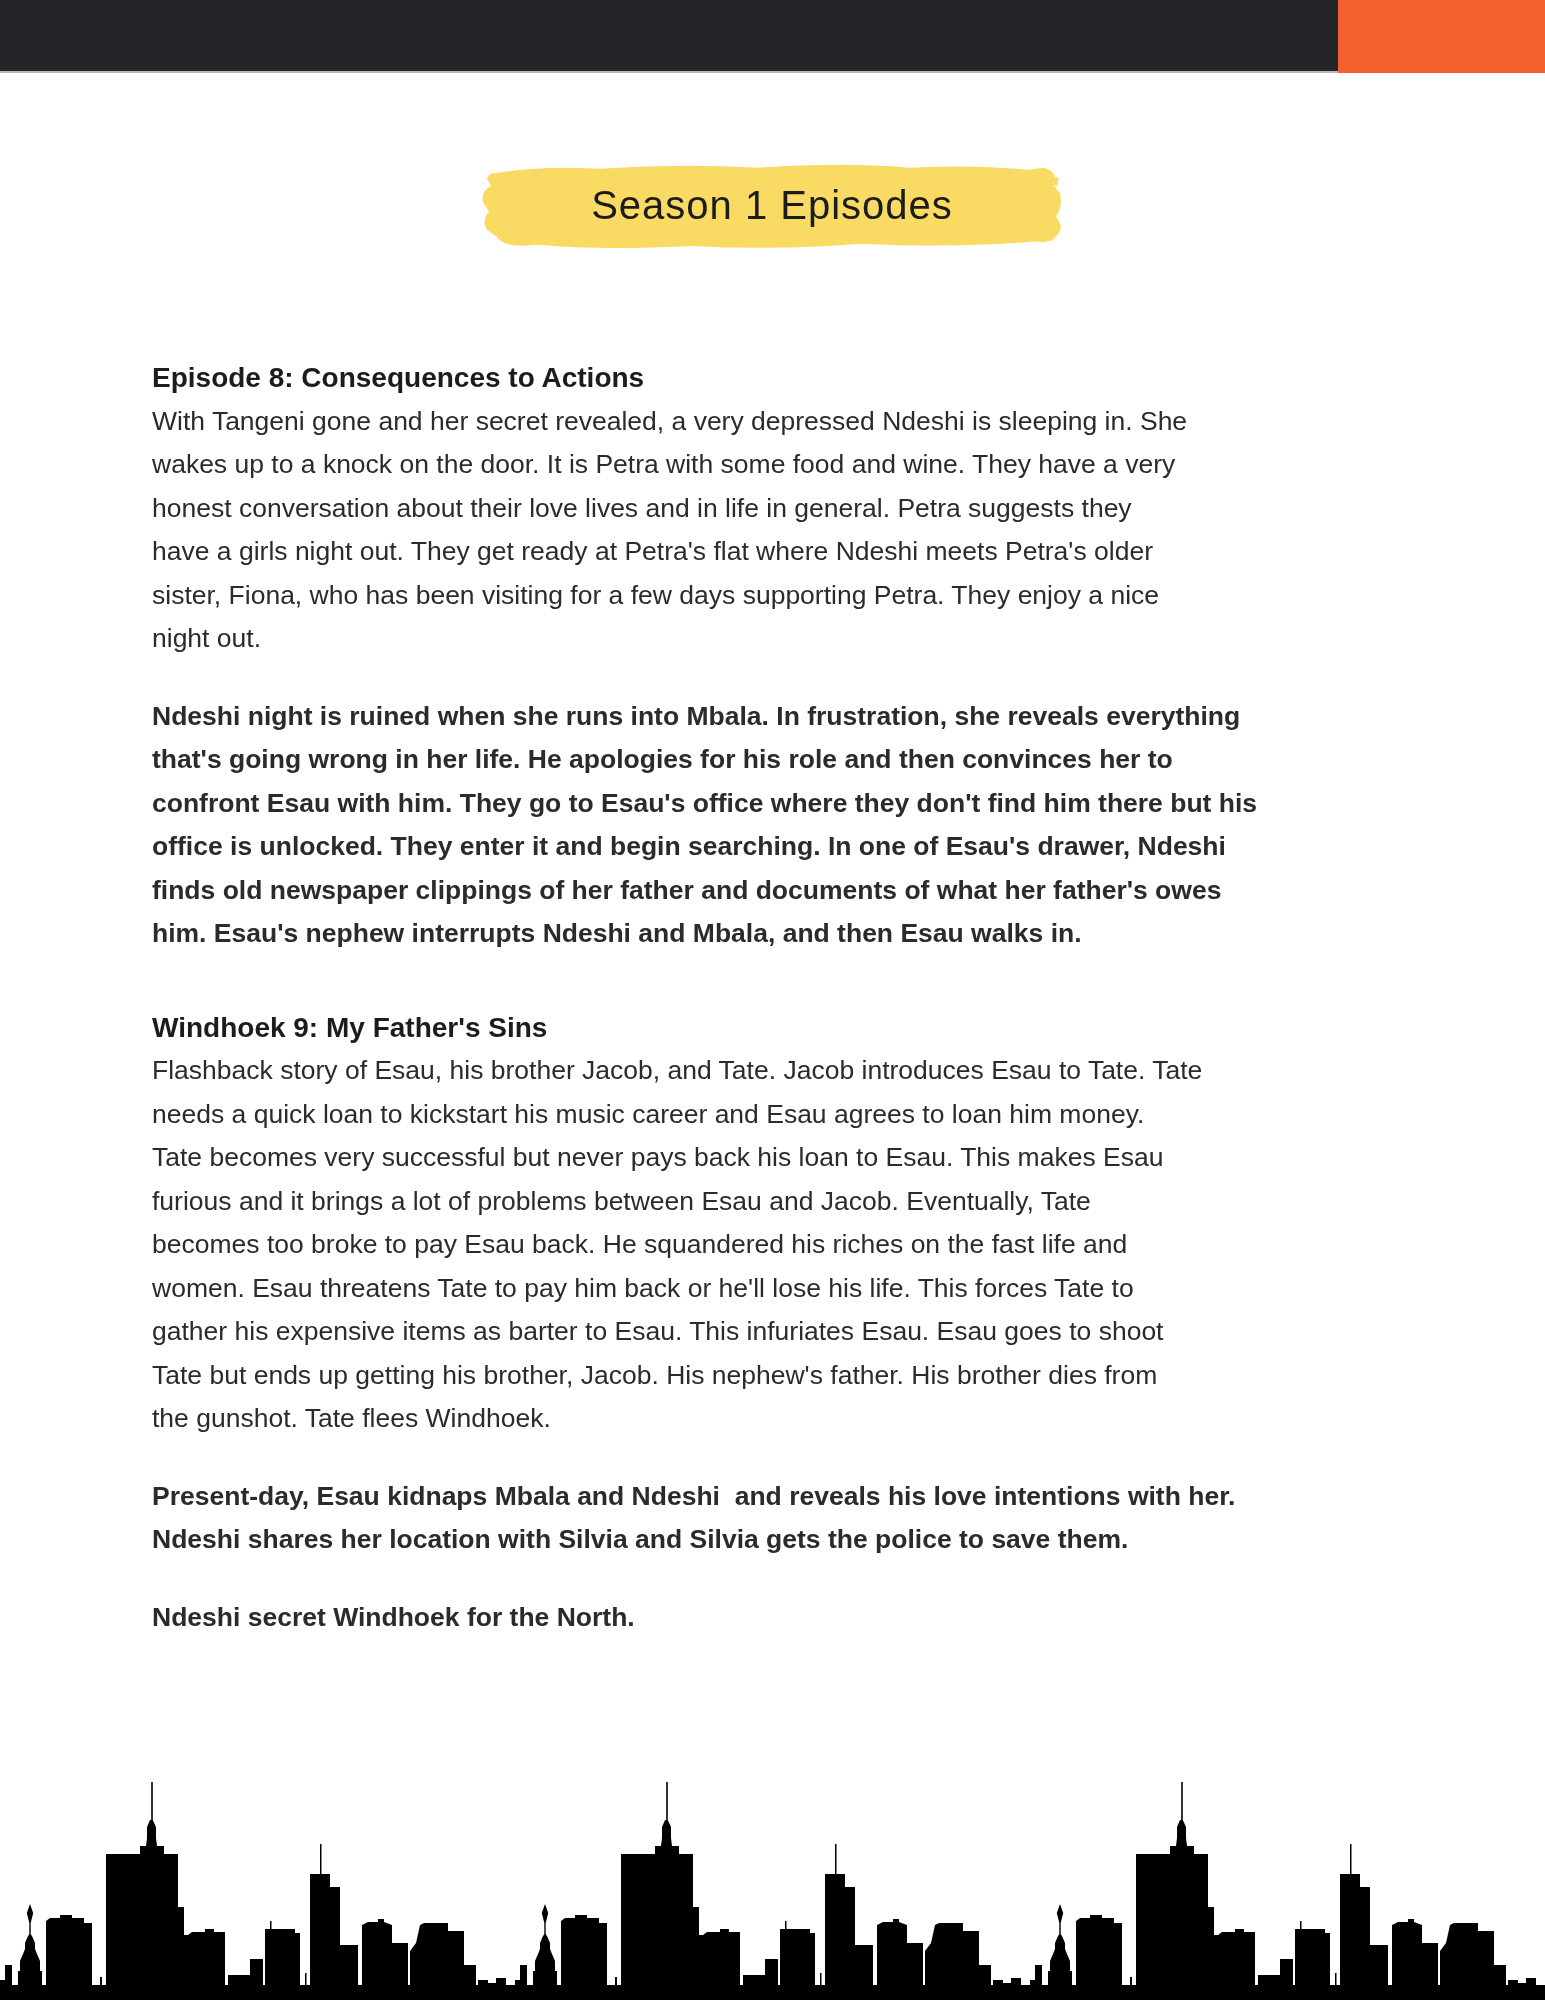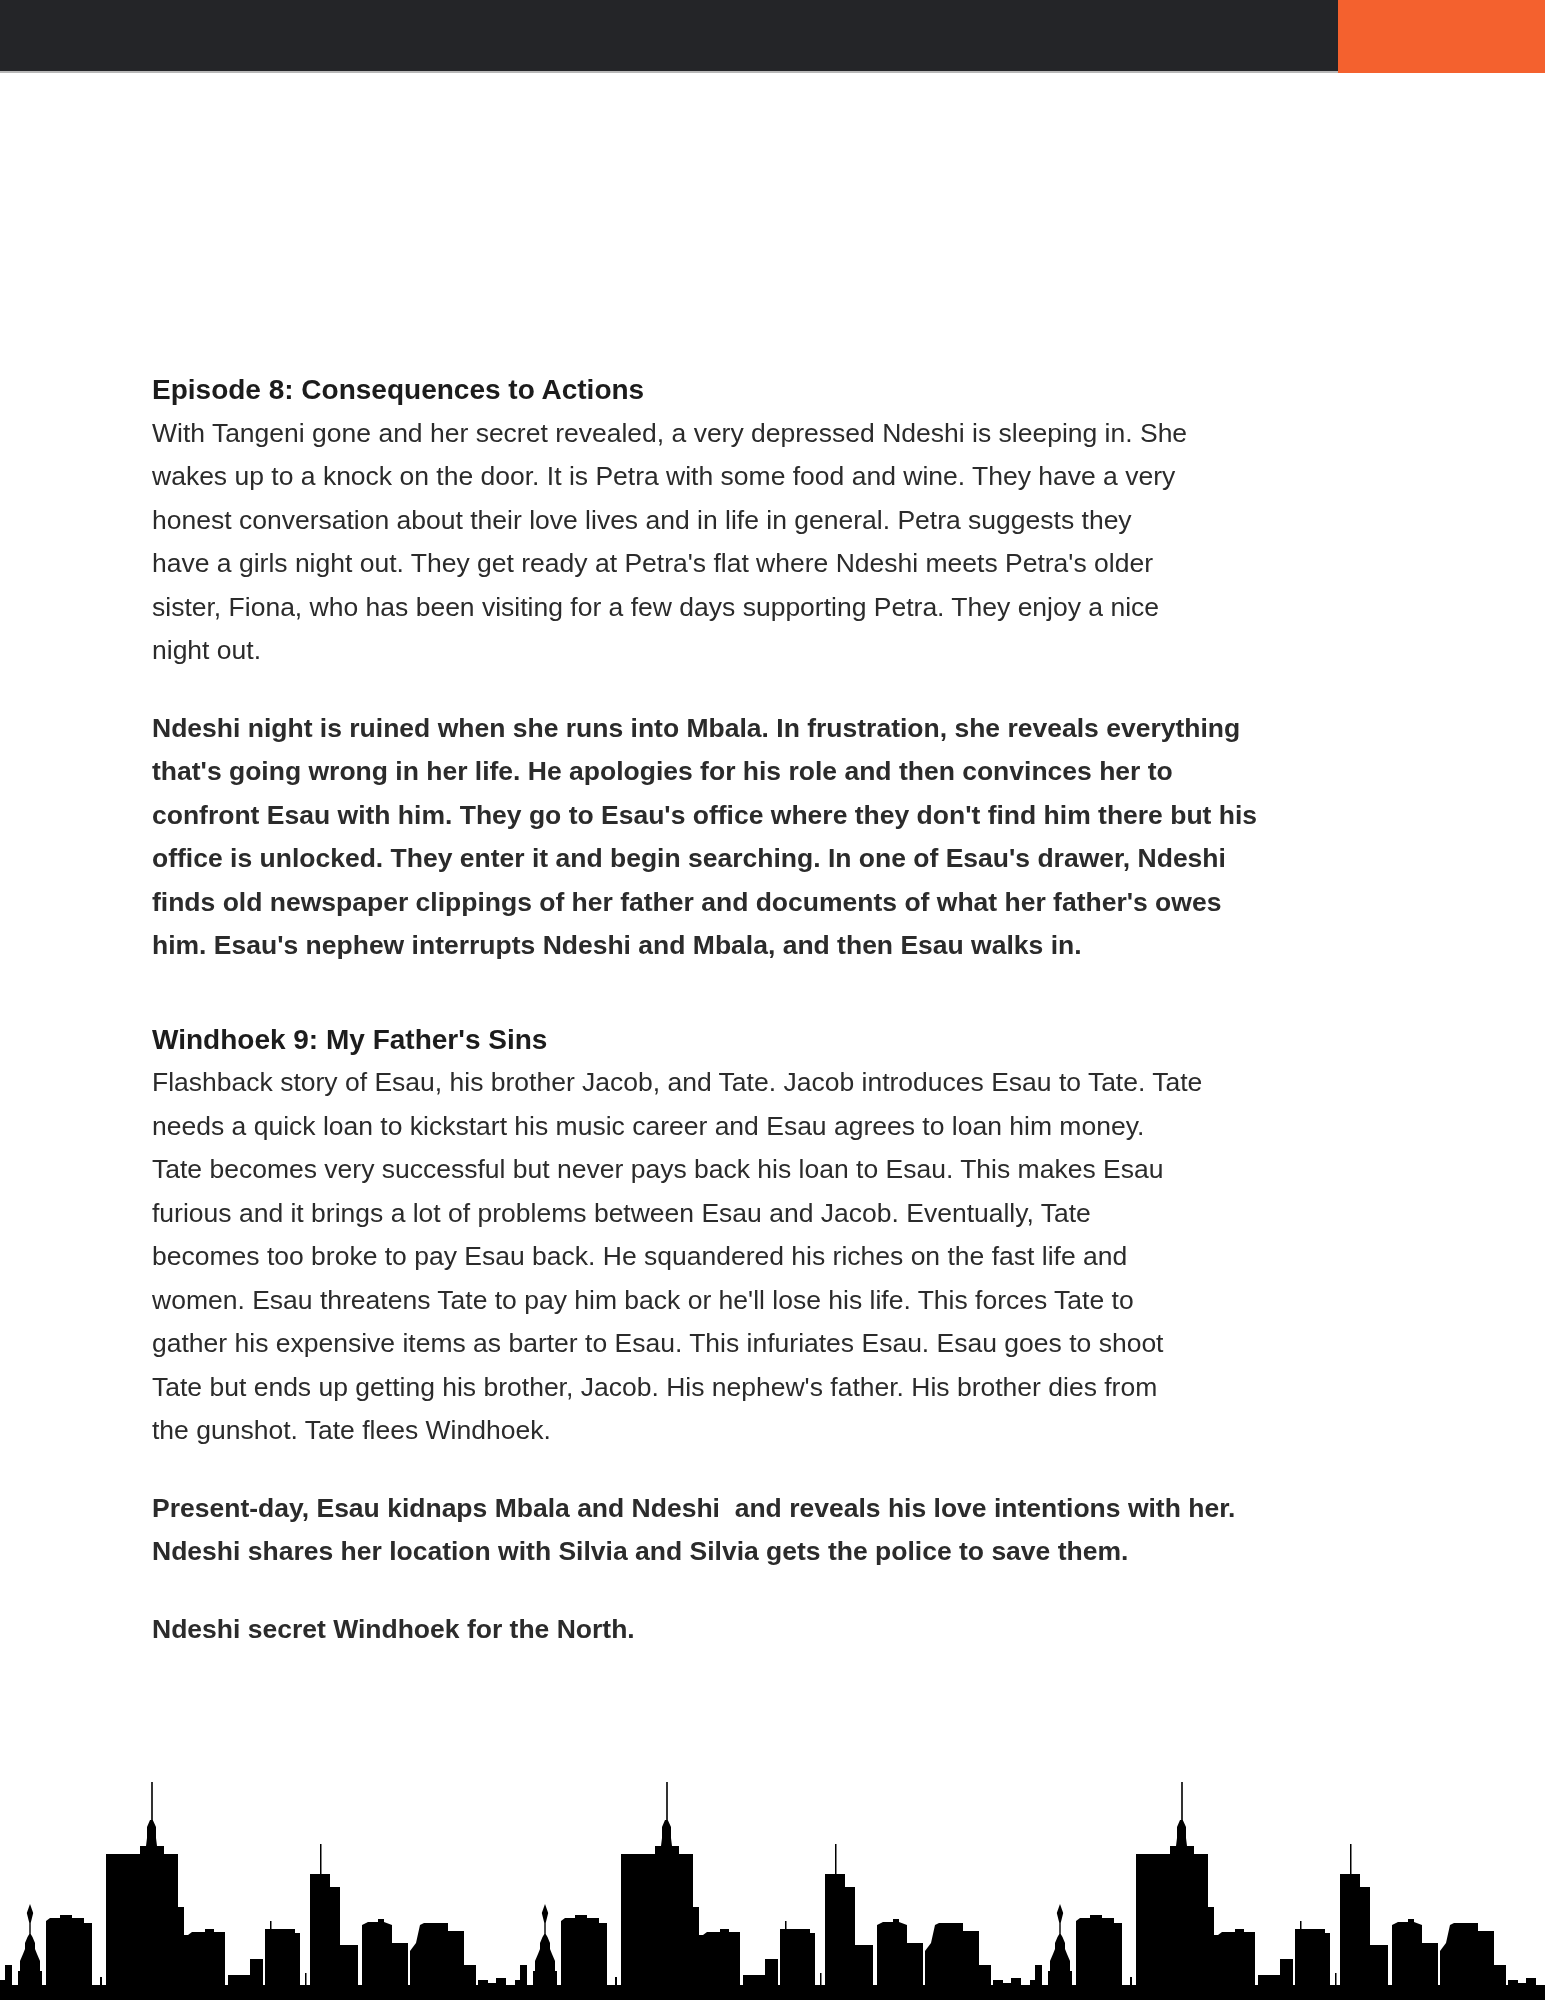--- a/index.html
+++ b/index.html
@@ -28,21 +28,21 @@
   .title-band svg{position:absolute;inset:0;width:100%;height:100%;}
   .title-band h1{
     position:absolute;inset:0;margin:0;
     display:flex;align-items:center;justify-content:center;
     font-size:40px;font-weight:400;letter-spacing:1px;
     color:var(--heading,#1c1c1c);
     padding-bottom:6px;
   }
   
   .content{
-    position:absolute;left:152px;top:368px;width:1252px;
+    position:absolute;left:152px;top:356px;width:1252px;
     font-size:26.5px;line-height:43.5px;color:var(--text,#2b2b2b);
     z-index:3;
   }
   .content h2{
     margin:0;font-size:28px;font-weight:700;line-height:43.5px;
     color:var(--heading,#1c1c1c);
   }
   .content p{margin:0;white-space:pre-wrap;}
   .content p + p{margin-top:34px;font-weight:bold;}
   .content section + section{margin-top:50px;}
@@ -55,20 +55,35 @@
   .brush{fill:var(--highlight,#F9DB63);}
 </style>
 </head>
 <body>
 
 <div class="page">
 
   <header class="top-bar"></header>
   <div class="accent-block"></div>
 
+  <div class="title-band">
+    <svg viewBox="0 0 585 92" preserveAspectRatio="none">
+      <path class="brush" d="
+        M16 16
+        Q60 9 120 12 Q200 7 280 11 Q360 6 430 11 Q500 8 548 13
+        L562 11 Q579 13 574 27 L580 33 Q583 45 576 53 L581 61
+        Q580 76 556 75 Q480 81 380 77 Q300 83 210 79 Q120 83 60 78
+        Q24 81 18 71 L8 65 Q2 57 10 49 L4 41 Q2 31 12 27 L8 21
+        Q10 15 16 16 Z"></path>
+      <path class="brush" d="M4 38 l7 -4 l3 6 l-8 4 Z"></path>
+      <path class="brush" d="M569 18 l10 2 l-2 7 l-9 -3 Z"></path>
+      <path class="brush" d="M560 70 l14 -2 l-1 6 l-12 2 Z"></path>
+    </svg>
+    <h1>Season 1 Episodes</h1>
+  </div>
 
   <main class="content">
     <section>
       <h2>Episode 8: Consequences to Actions</h2>
       <p>With Tangeni gone and her secret revealed, a very depressed Ndeshi is sleeping in. She
 wakes up to a knock on the door. It is Petra with some food and wine. They have a very
 honest conversation about their love lives and in life in general. Petra suggests they
 have a girls night out. They get ready at Petra's flat where Ndeshi meets Petra's older
 sister, Fiona, who has been visiting for a few days supporting Petra. They enjoy a nice
 night out.</p>

